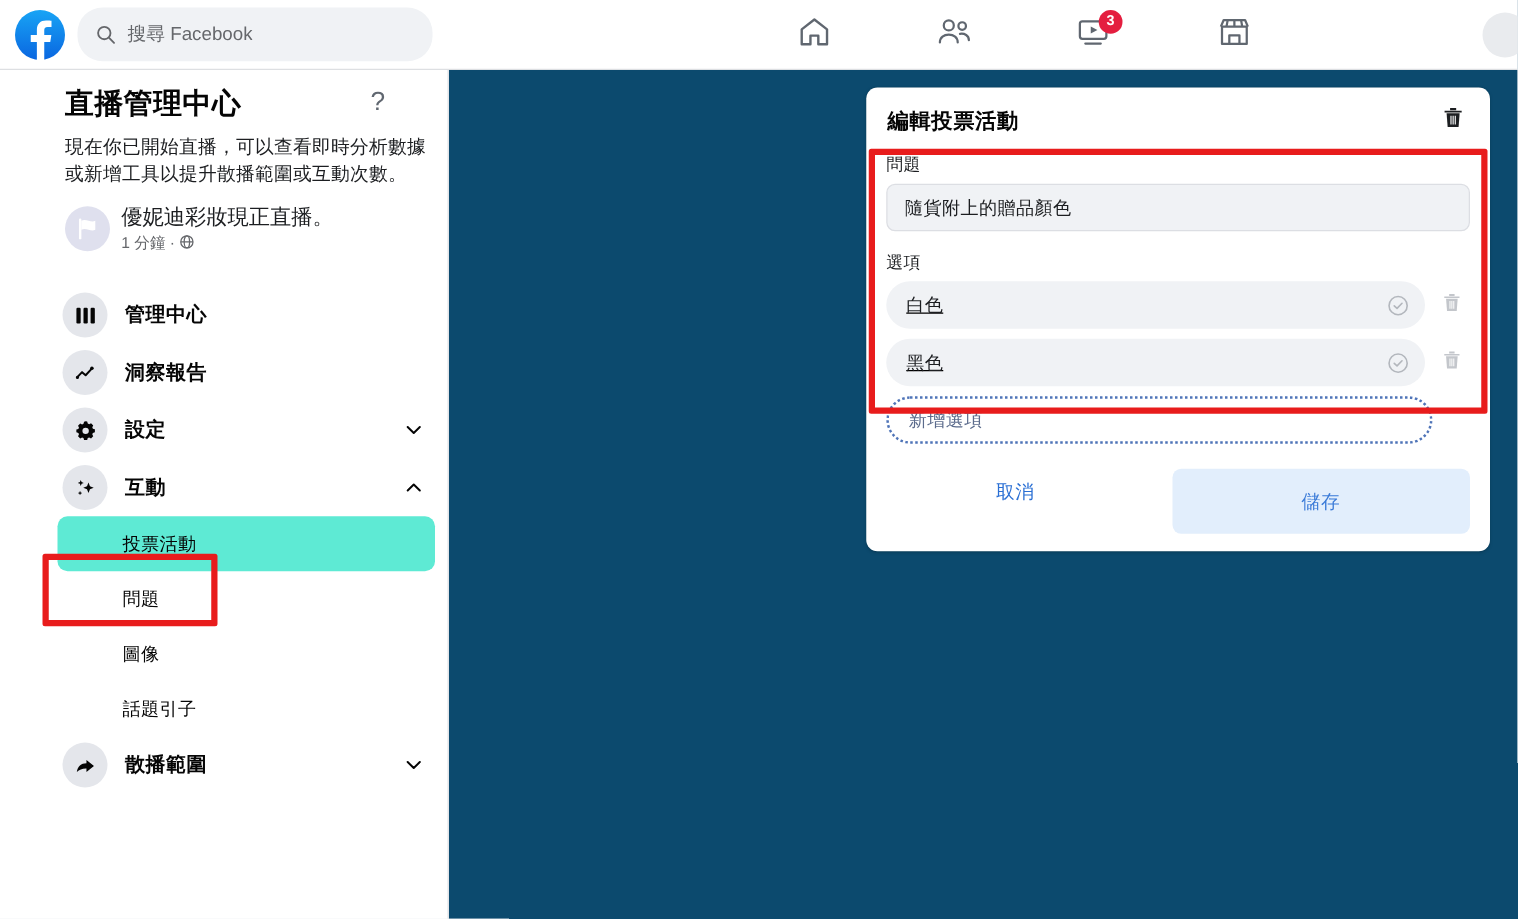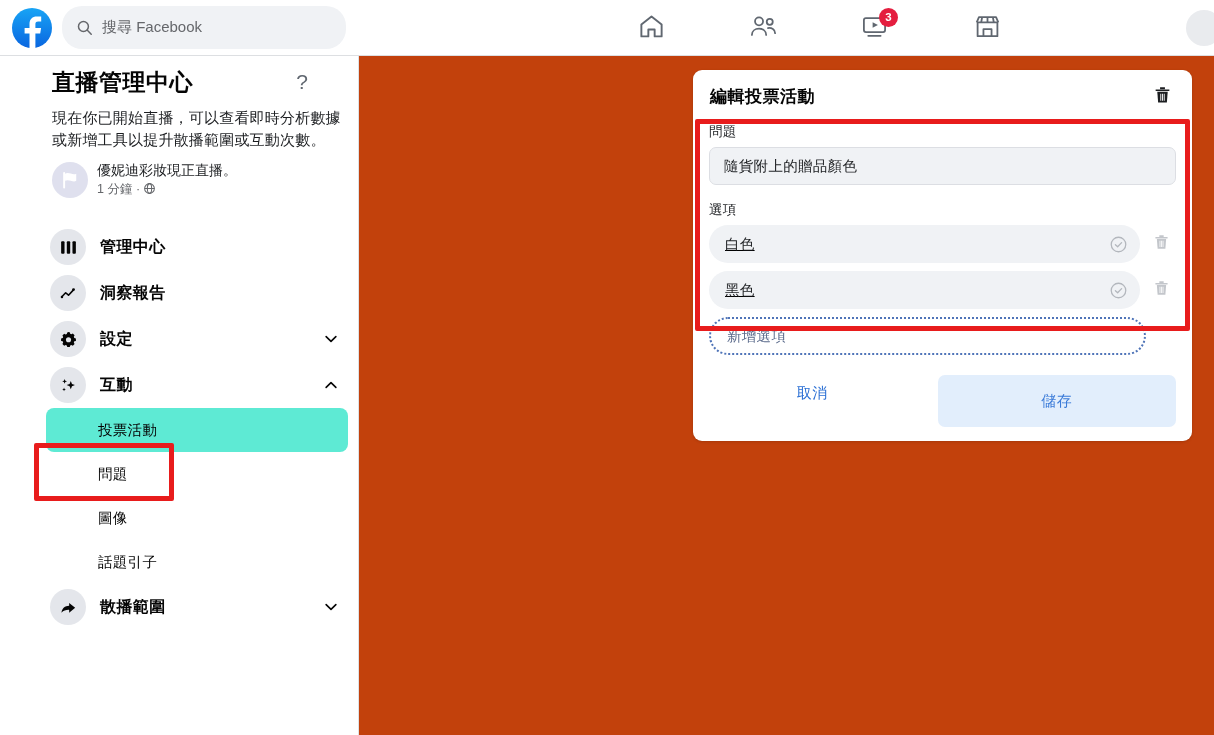--- a/index.html
+++ b/index.html
@@ -107,21 +107,21 @@
     display: flex; align-items: center; gap: 9px;
     margin-top: 12px;
   }
   .avatar {
     width: 36px; height: 36px; border-radius: 50%;
     background: #dfe0ee;
     display: flex; align-items: center; justify-content: center;
     flex: none;
   }
   .live-meta { display: flex; flex-direction: column; gap: 1px; }
-  .live-l1 { font-size: 14px; color: #1c1e21; }
+  .live-l1 { font-size: 17px; color: #1c1e21; }
   .live-l2 { font-size: 12.5px; color: #65676b; display: flex; align-items: center; gap: 3px; }
 
   .nav-list { margin-top: 26px; }
   .nav-item {
     display: flex; align-items: center;
     height: 46px;
     padding: 0 18px 0 14px;
     cursor: pointer; position: relative;
   }
   .nav-ico {
@@ -150,21 +150,21 @@
     position: absolute;
     left: 34px; top: 443px;
     width: 140px; height: 58px;
     border: 5px solid #e81c1c;
     border-radius: 2px;
     pointer-events: none;
     z-index: 25;
   }
 
   
-  .canvas { position: absolute; top: 56px; left: 359px; width: 855px; height: 679px; background: #c2410c; }
+  .canvas { position: absolute; top: 56px; left: 359px; width: 855px; height: 679px; background: #0c4a6e; }
 
   
   .card {
     position: absolute;
     left: 334px; top: 14px;
     width: 499px;
     background: #ffffff;
     border-radius: 9px;
     box-shadow: 0 1px 3px rgba(0,0,0,.13), 0 0 1px rgba(0,0,0,.10);
     overflow: hidden;

